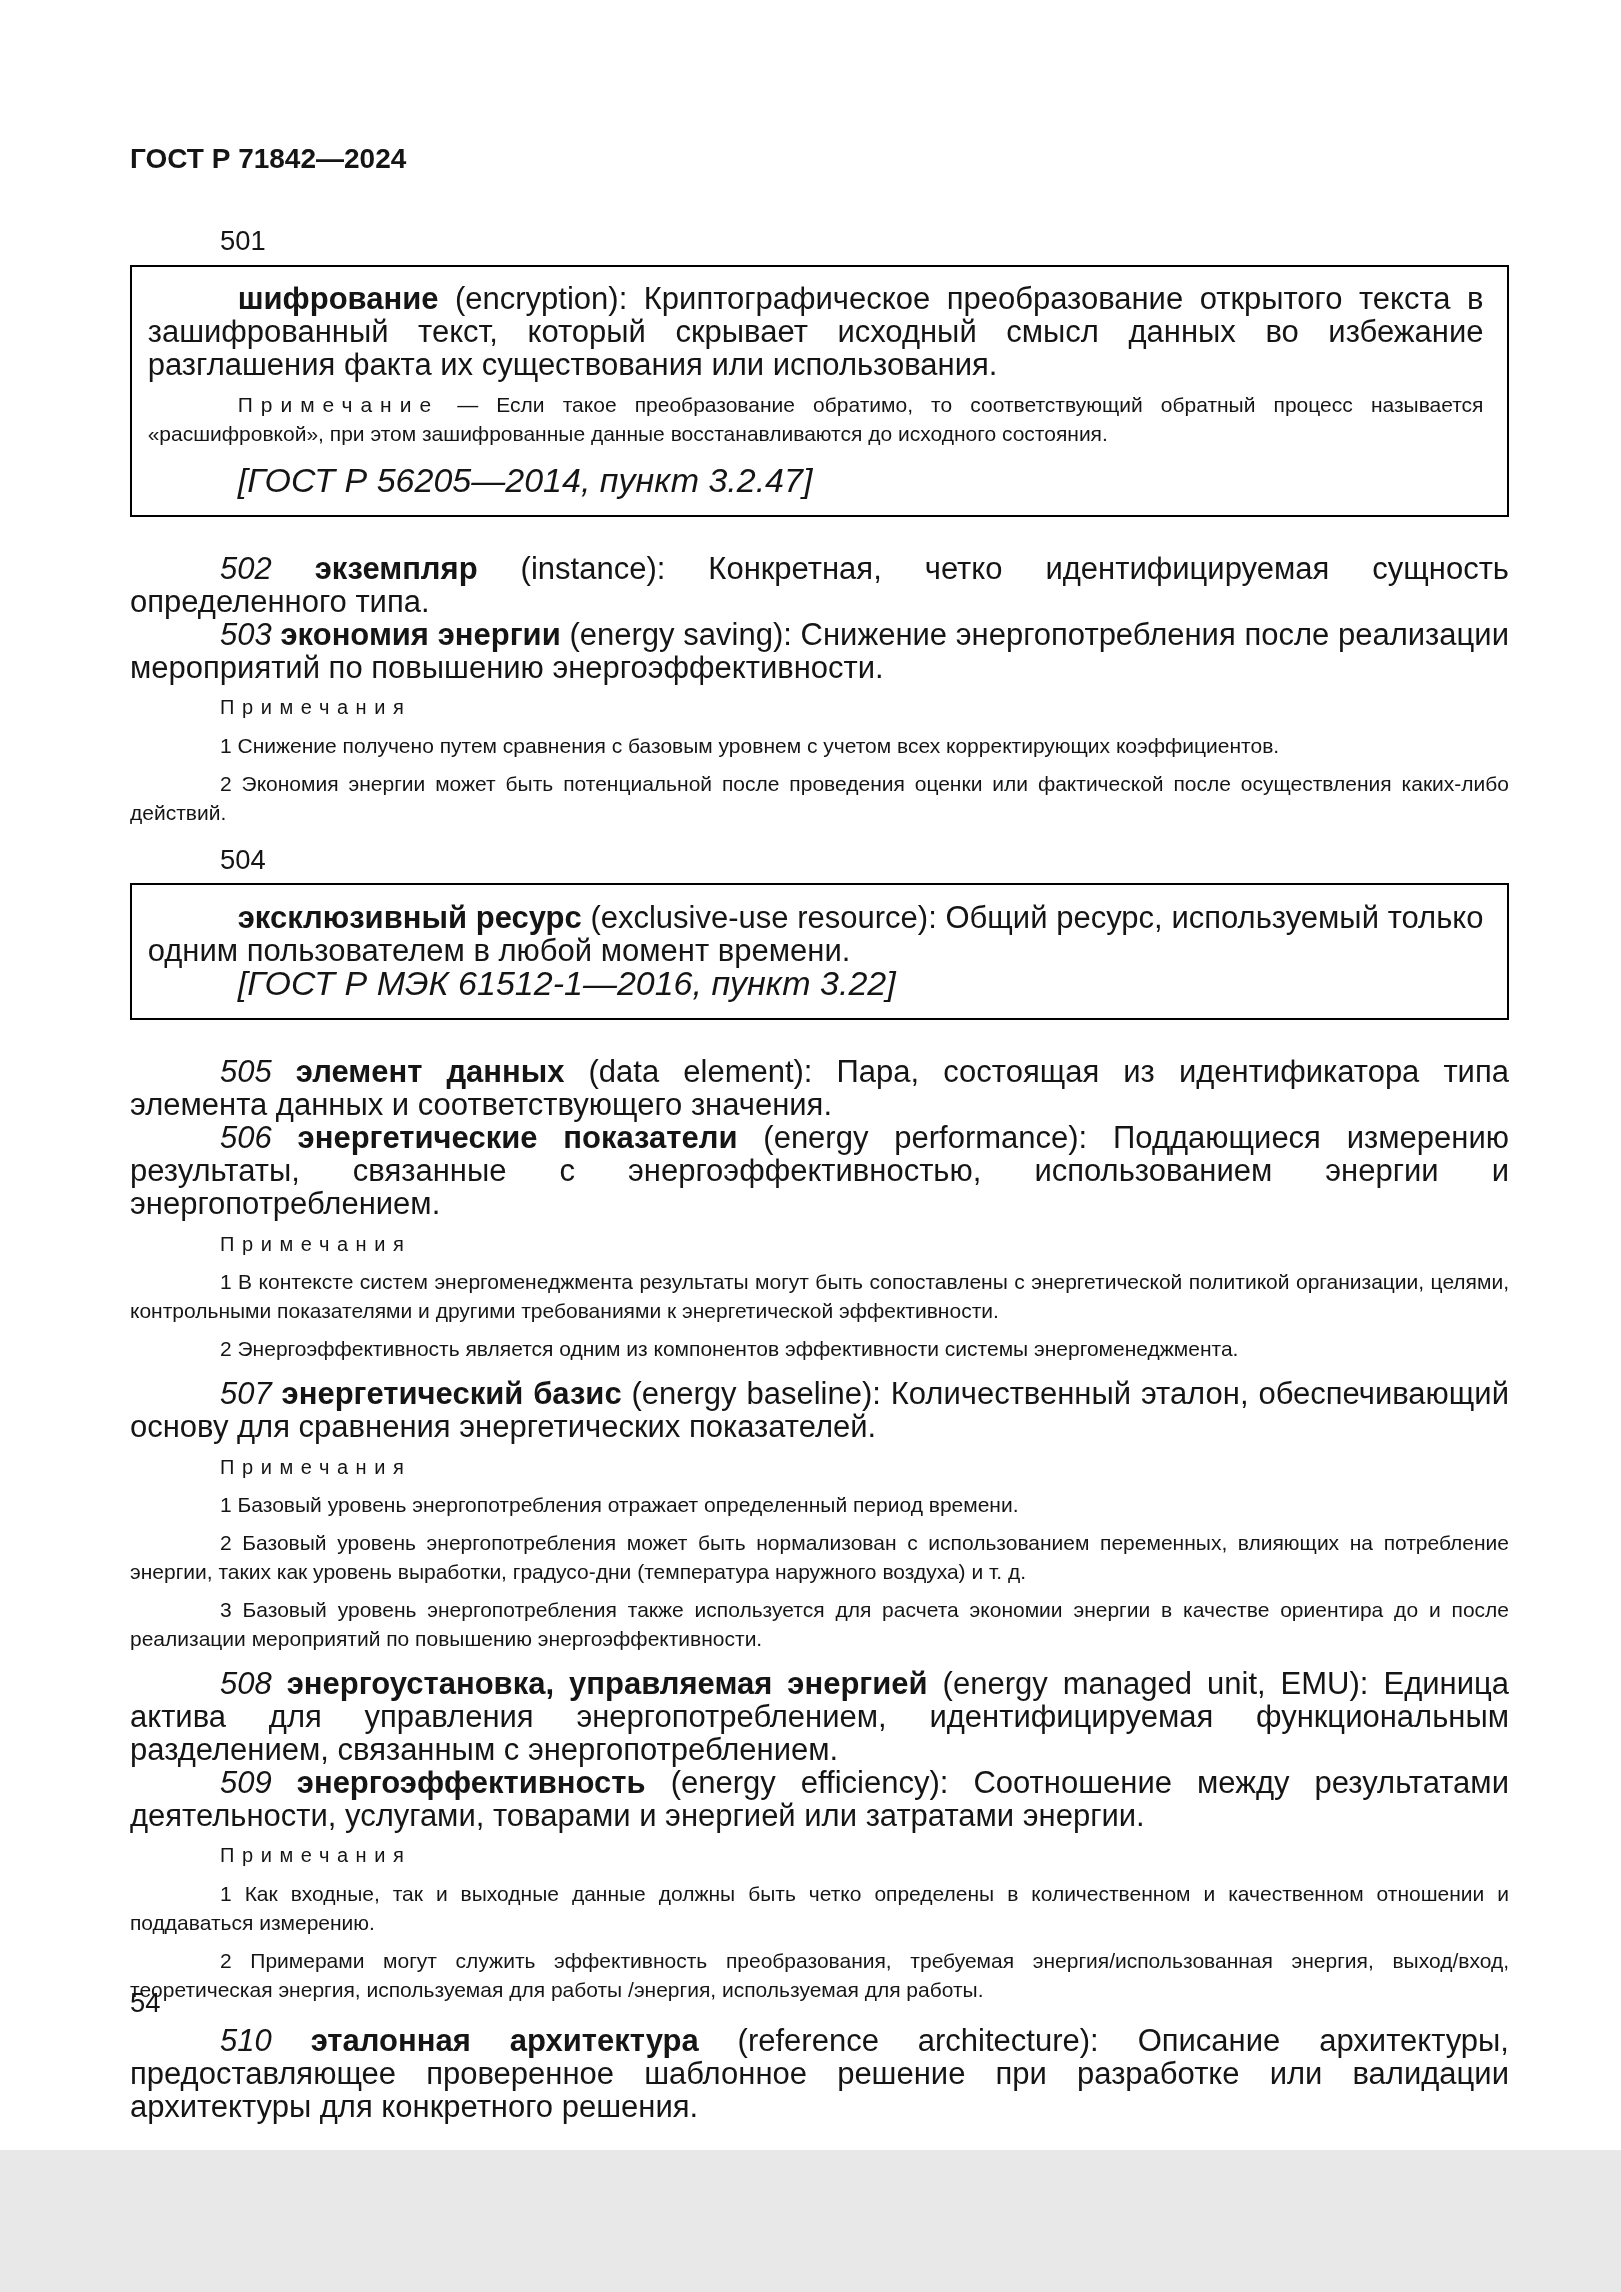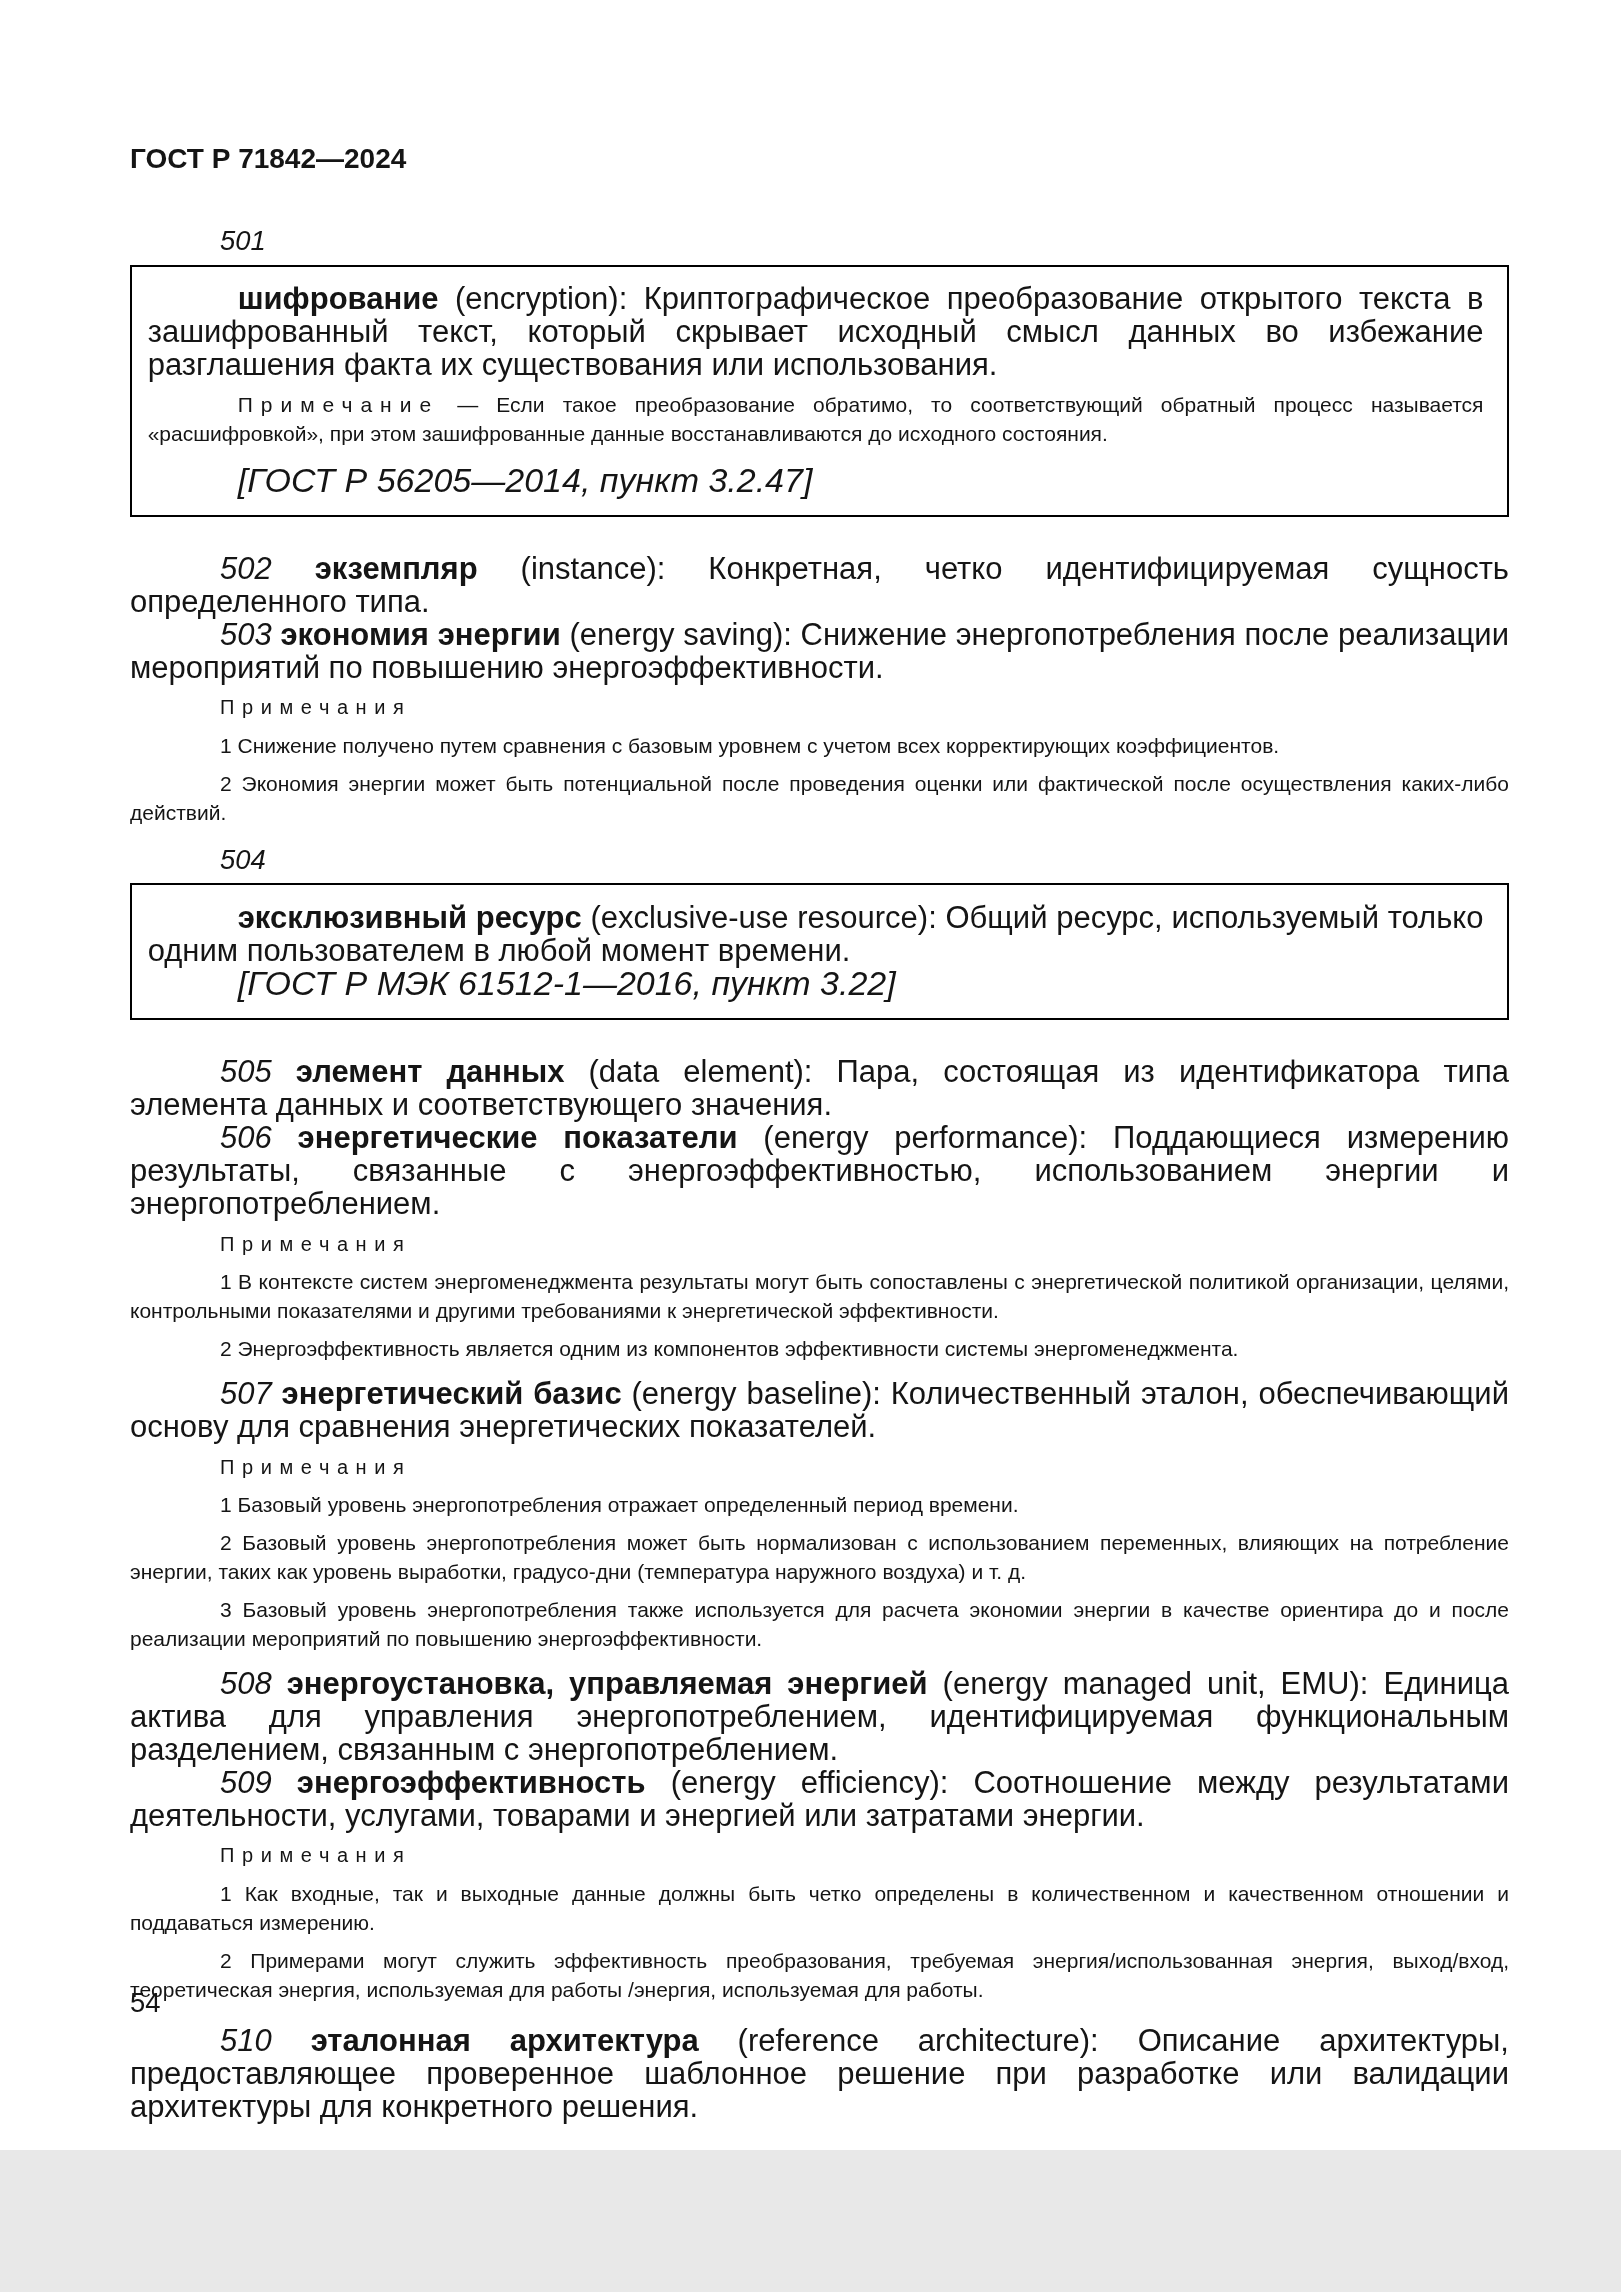--- a/index.html
+++ b/index.html
@@ -13,21 +13,20 @@
     color:#151515;
     margin:0 auto;
   }
   .doc-header {
     font-weight:bold;
     font-size:28px;
     line-height:33px;
     margin:0 0 49px 0;
   }
   .entry-num {
-    font-style:italic;
     font-size:27.4px;
     line-height:33px;
     text-indent:90px;
     margin:15.7px 0 7.8px 0;
   }
   .def-box {
     border:2.9px solid #000;
     box-sizing:border-box;
     padding:15.7px 23.5px 17.6px 15.7px;
     margin:0 0 35px 0;

